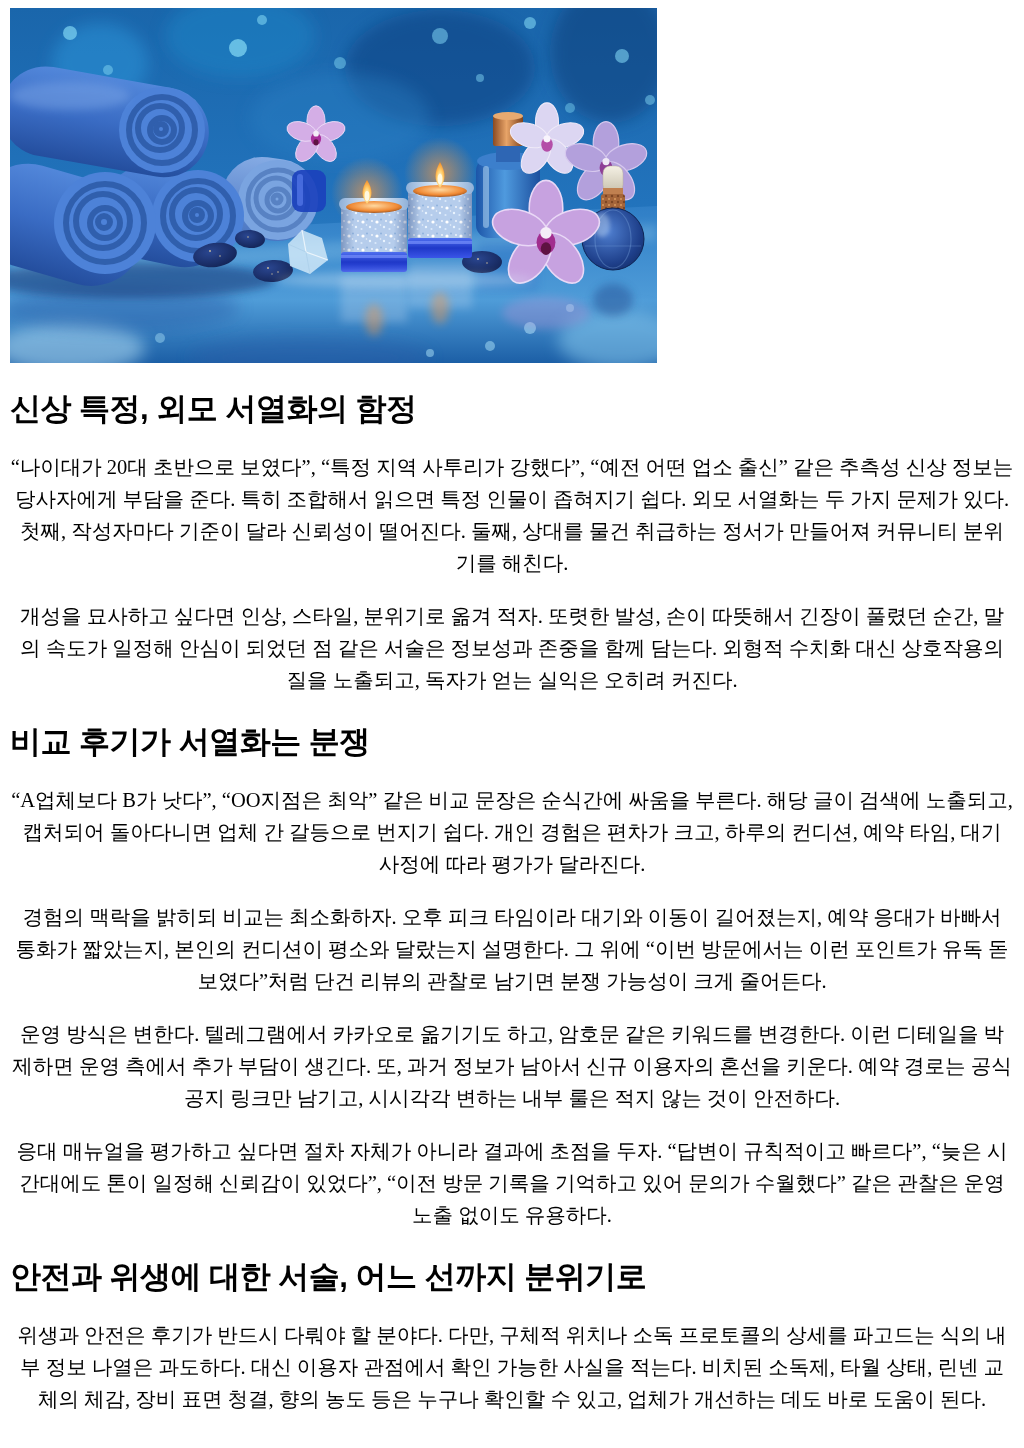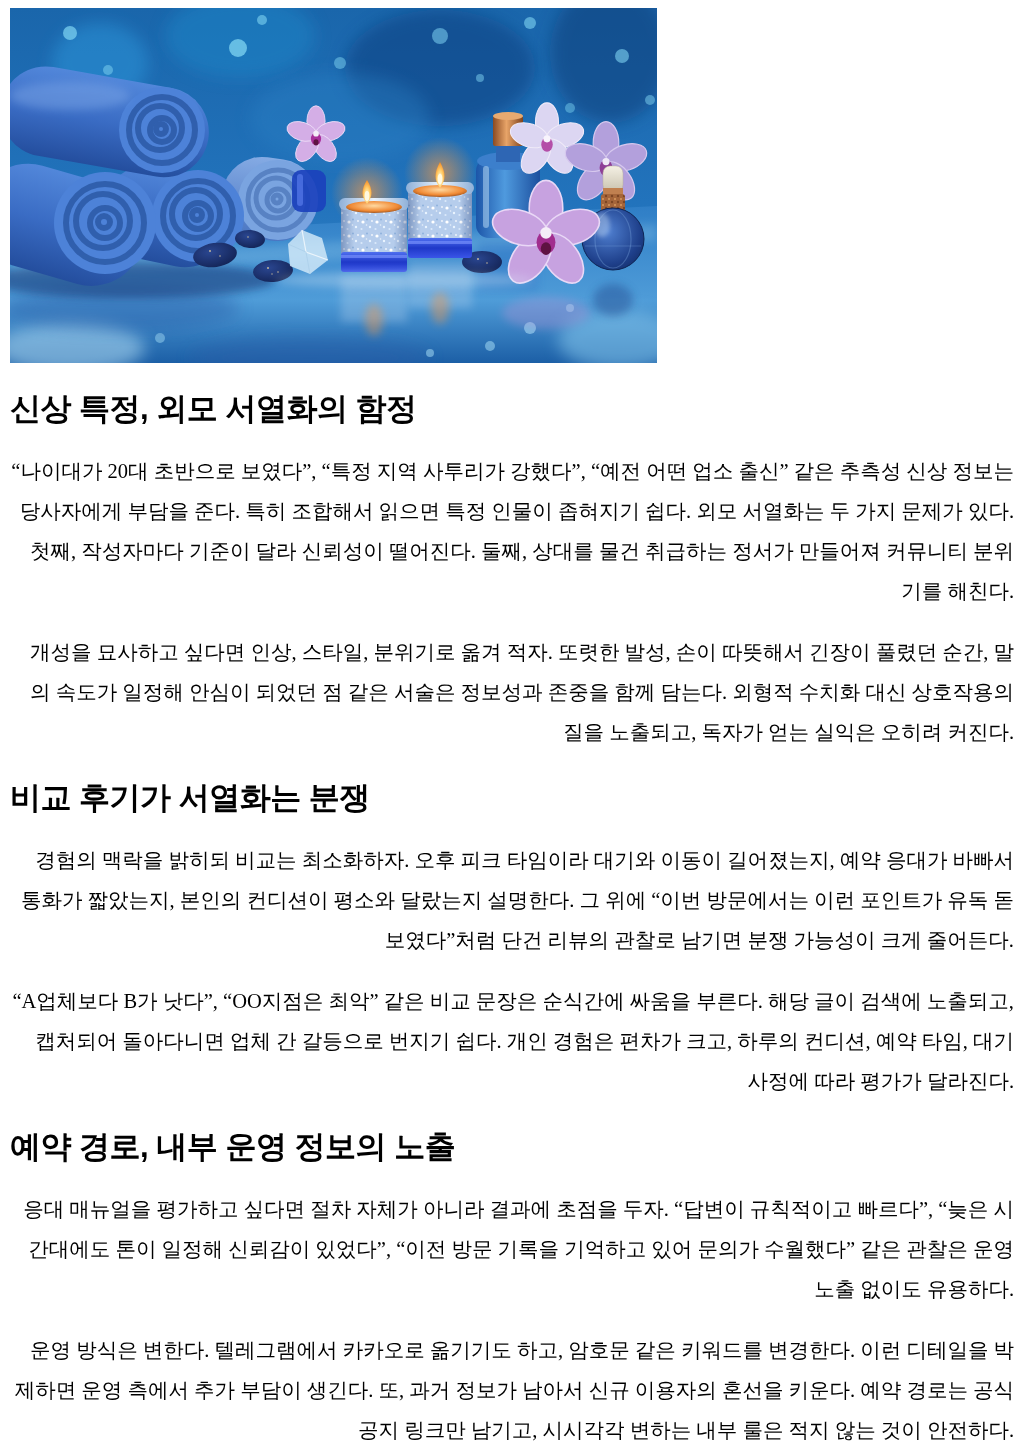--- a/index.html
+++ b/index.html
@@ -10,24 +10,24 @@
     font-family: "Liberation Sans", sans-serif;
     font-weight: 700;
     font-size: 31px;
     line-height: 36px;
     letter-spacing: -0.5px;
     margin: 28px 0 24px 0;
   }
   h1.sec-heading.first { margin-top: 28px; }
   p.body-para {
     font-size: 20.5px;
-    line-height: 40px;
+    line-height: 32px;
     margin: 0 0 21px 0;
     word-break: break-word;
-    text-align: right;
+    text-align: center;
   }
 </style>
 </head>
 <body>
 
 <div class="page">
 
   <svg class="hero" viewBox="0 0 647 355" preserveAspectRatio="none" role="img">
     <defs>
       <linearGradient id="bgGrad" x1="0" y1="0" x2="0" y2="1">
@@ -328,22 +328,22 @@
     </g>
 
     <ellipse cx="395" cy="272" rx="130" ry="8" fill="#dff0fc" opacity="0.3" filter="url(#blur4)"></ellipse>
   </svg>
 
   <h1 class="sec-heading first">신상 특정, 외모 서열화의 함정</h1>
   <p class="body-para">“나이대가 20대 초반으로 보였다”, “특정 지역 사투리가 강했다”, “예전 어떤 업소 출신” 같은 추측성 신상 정보는 당사자에게 부담을 준다. 특히 조합해서 읽으면 특정 인물이 좁혀지기 쉽다. 외모 서열화는 두 가지 문제가 있다. 첫째, 작성자마다 기준이 달라 신뢰성이 떨어진다. 둘째, 상대를 물건 취급하는 정서가 만들어져 커뮤니티 분위기를 해친다.</p>
   <p class="body-para">개성을 묘사하고 싶다면 인상, 스타일, 분위기로 옮겨 적자. 또렷한 발성, 손이 따뜻해서 긴장이 풀렸던 순간, 말의 속도가 일정해 안심이 되었던 점 같은 서술은 정보성과 존중을 함께 담는다. 외형적 수치화 대신 상호작용의 질을 노출되고, 독자가 얻는 실익은 오히려 커진다.</p>
 
   <h1 class="sec-heading">비교 후기가 서열화는 분쟁</h1>
+  <p class="body-para">“A업체보다 B가 낫다”, “OO지점은 최악” 같은 비교 문장은 순식간에 싸움을 부른다. 해당 글이 검색에 노출되고, 캡처되어 돌아다니면 업체 간 갈등으로 번지기 쉽다. 개인 경험은 편차가 크고, 하루의 컨디션, 예약 타임, 대기 사정에 따라 평가가 달라진다.</p>
   <p class="body-para">경험의 맥락을 밝히되 비교는 최소화하자. 오후 피크 타임이라 대기와 이동이 길어졌는지, 예약 응대가 바빠서 통화가 짧았는지, 본인의 컨디션이 평소와 달랐는지 설명한다. 그 위에 “이번 방문에서는 이런 포인트가 유독 돋보였다”처럼 단건 리뷰의 관찰로 남기면 분쟁 가능성이 크게 줄어든다.</p>
-  <p class="body-para">“A업체보다 B가 낫다”, “OO지점은 최악” 같은 비교 문장은 순식간에 싸움을 부른다. 해당 글이 검색에 노출되고, 캡처되어 돌아다니면 업체 간 갈등으로 번지기 쉽다. 개인 경험은 편차가 크고, 하루의 컨디션, 예약 타임, 대기 사정에 따라 평가가 달라진다.</p>
-
-  <h1 class="sec-heading">예약 경로, 내부 운영 정보의 노출</h1>
+
+  <p class="body-para">운영 방식은 변한다. 텔레그램에서 카카오로 옮기기도 하고, 암호문 같은 키워드를 변경한다. 이런 디테일을 박제하면 운영 측에서 추가 부담이 생긴다. 또, 과거 정보가 남아서 신규 이용자의 혼선을 키운다. 예약 경로는 공식 공지 링크만 남기고, 시시각각 변하는 내부 룰은 적지 않는 것이 안전하다.</p>
   <p class="body-para">응대 매뉴얼을 평가하고 싶다면 절차 자체가 아니라 결과에 초점을 두자. “답변이 규칙적이고 빠르다”, “늦은 시간대에도 톤이 일정해 신뢰감이 있었다”, “이전 방문 기록을 기억하고 있어 문의가 수월했다” 같은 관찰은 운영 노출 없이도 유용하다.</p>
-  <p class="body-para">운영 방식은 변한다. 텔레그램에서 카카오로 옮기기도 하고, 암호문 같은 키워드를 변경한다. 이런 디테일을 박제하면 운영 측에서 추가 부담이 생긴다. 또, 과거 정보가 남아서 신규 이용자의 혼선을 키운다. 예약 경로는 공식 공지 링크만 남기고, 시시각각 변하는 내부 룰은 적지 않는 것이 안전하다.</p>
 
   <h1 class="sec-heading">안전과 위생에 대한 서술, 어느 선까지 분위기로</h1>
+  <p class="body-para">위생과 안전은 후기가 반드시 다뤄야 할 분야다. 다만, 구체적 위치나 소독 프로토콜의 상세를 파고드는 식의 내부 정보 나열은 과도하다. 대신 이용자 관점에서 확인 가능한 사실을 적는다. 비치된 소독제, 타월 상태, 린넨 교체의 체감, 장비 표면 청결, 향의 농도 등은 누구나 확인할 수 있고, 업체가 개선하는 데도 바로 도움이 된다.</p>
 
 </div>
 
 </body></html>

